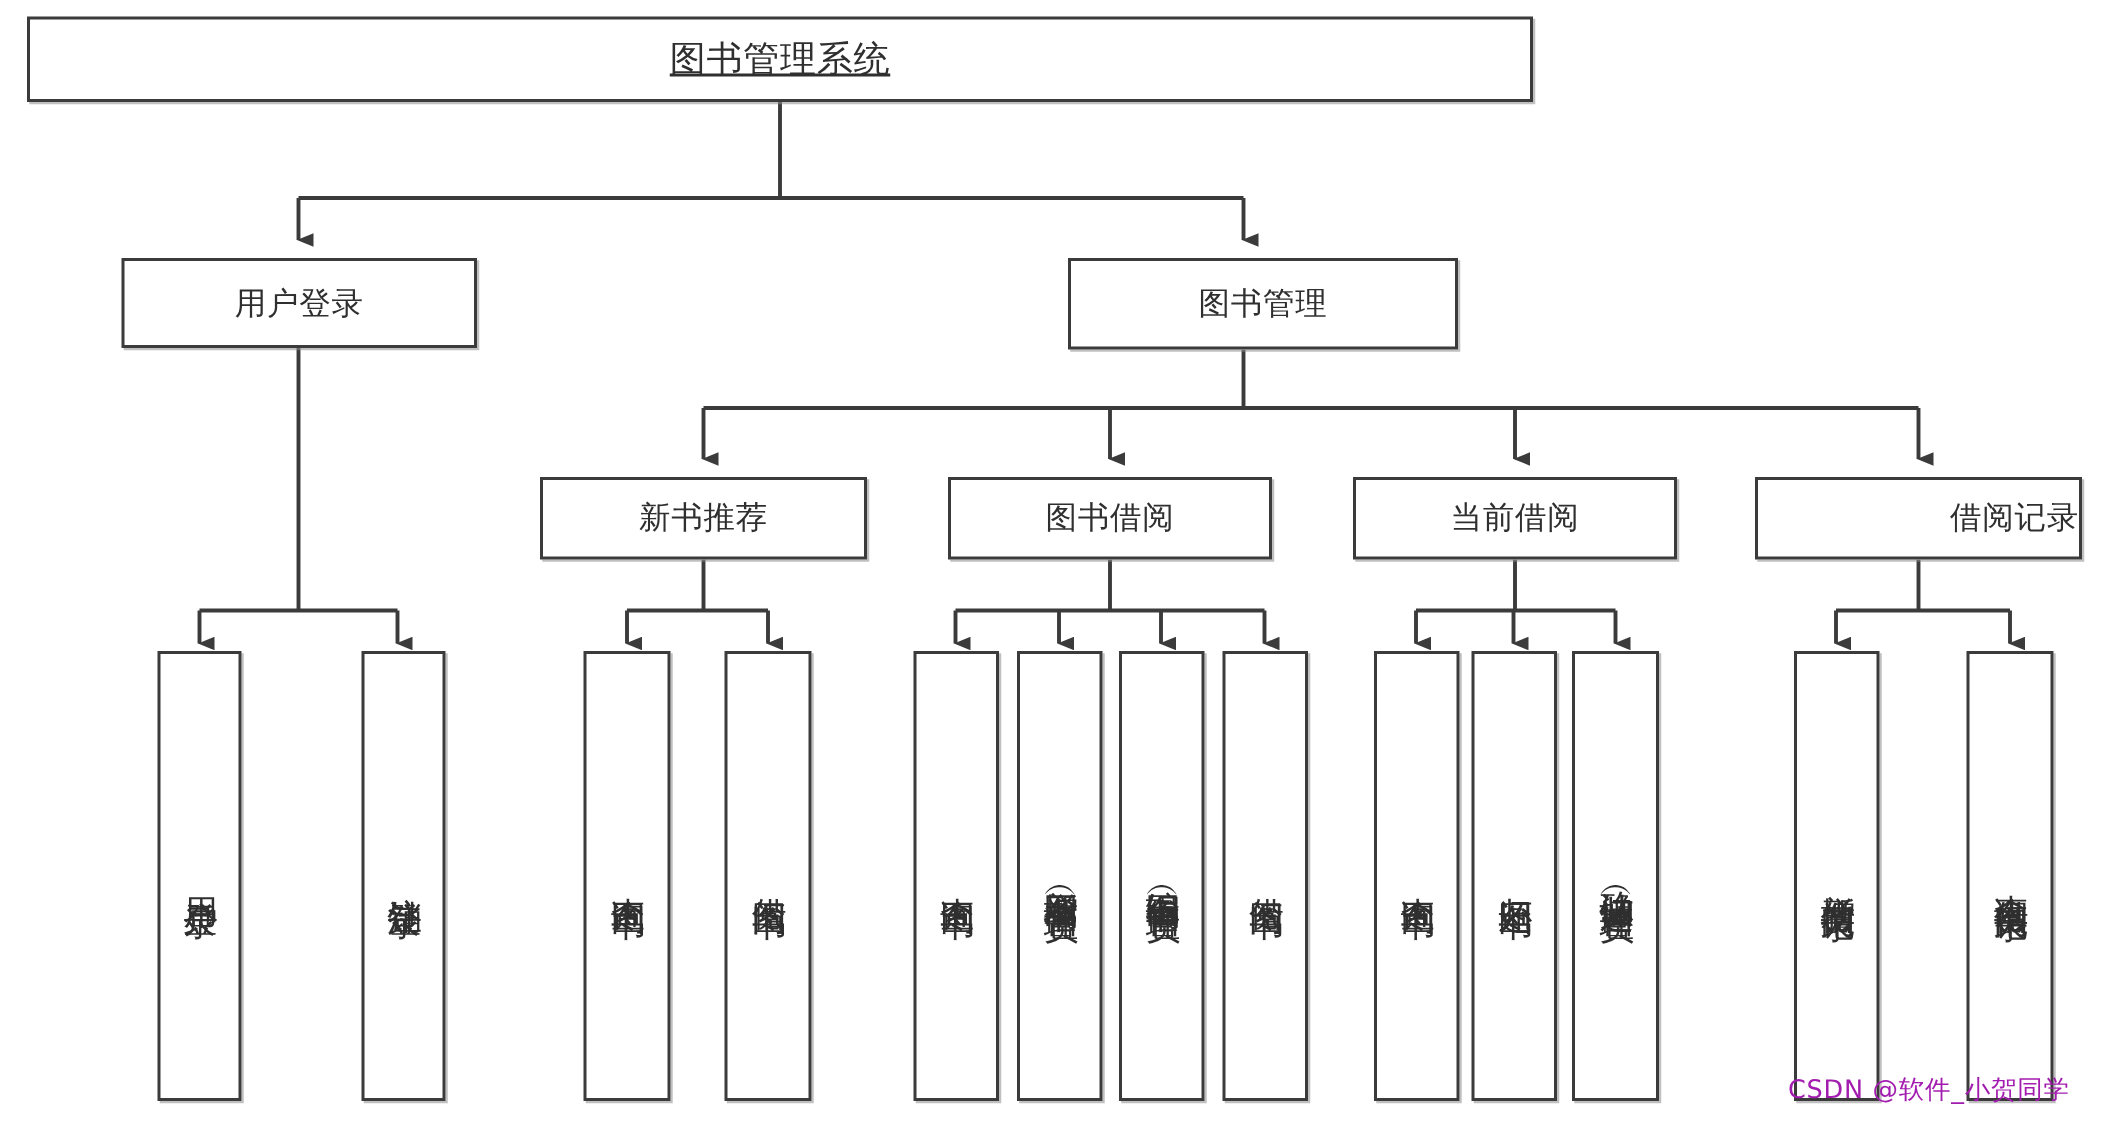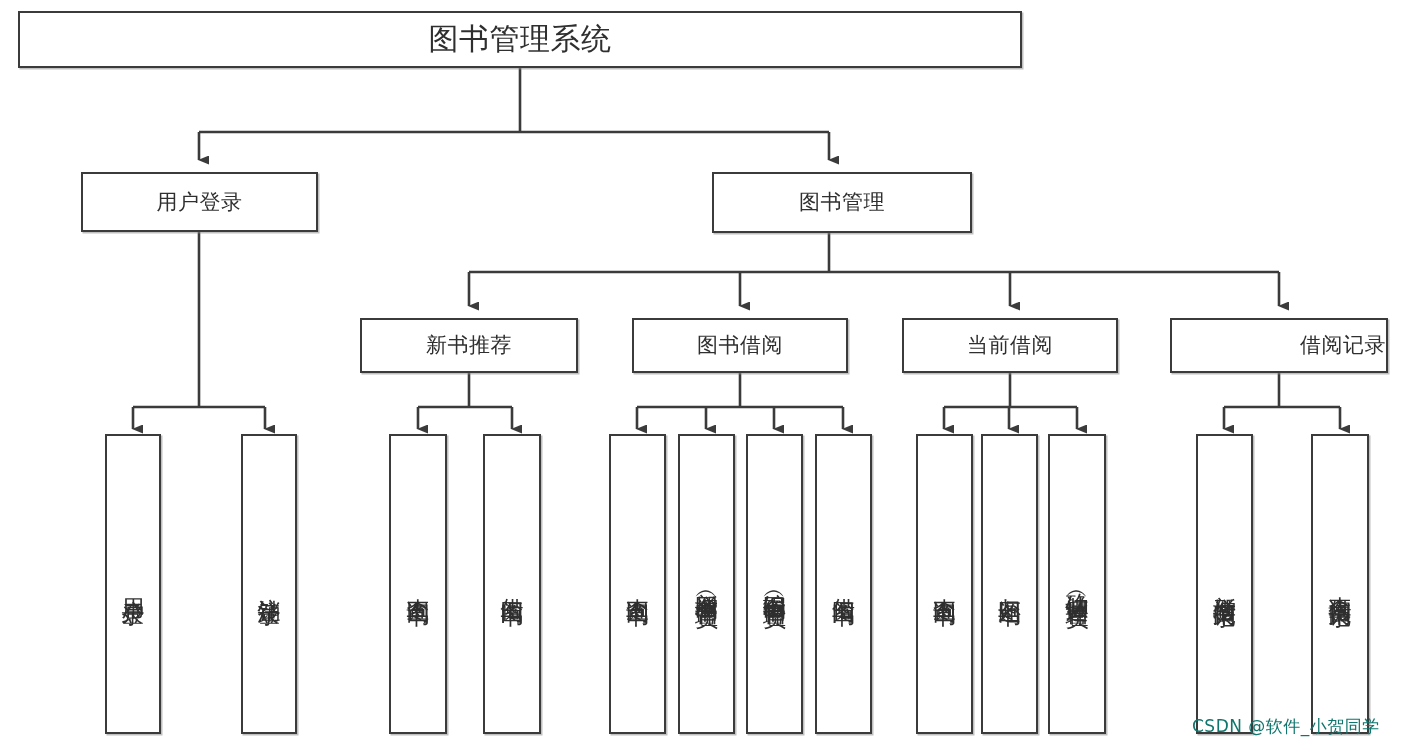--- a/index.html
+++ b/index.html
@@ -42,39 +42,40 @@
     text-align: center;
     line-height: 1.15;
     letter-spacing: 0.5px;
     white-space: nowrap;
   }
   
   .node.horizontal .node-label {
     font-size: 21px;
   }
   .node.root .node-label {
-    font-size: 30px;
+    font-size: 24px;
+    text-decoration: underline;
   }
   
   .node.vertical {
     align-items: center;
     justify-content: center;
   }
   .node.vertical .node-label {
     writing-mode: vertical-rl;
     text-orientation: upright;
     font-size: 23px;
     line-height: 1.08;
     letter-spacing: 2px;
     max-height: 100%;
   }
   .watermark {
     position: absolute;
     font-size: 17px;
-    color: #0f766e;
+    color: #a21caf;
     white-space: nowrap;
     letter-spacing: 0.5px;
     user-select: none;
   }
 </style>
 </head>
 <body>
 
 <div id="diagram-canvas">
 

